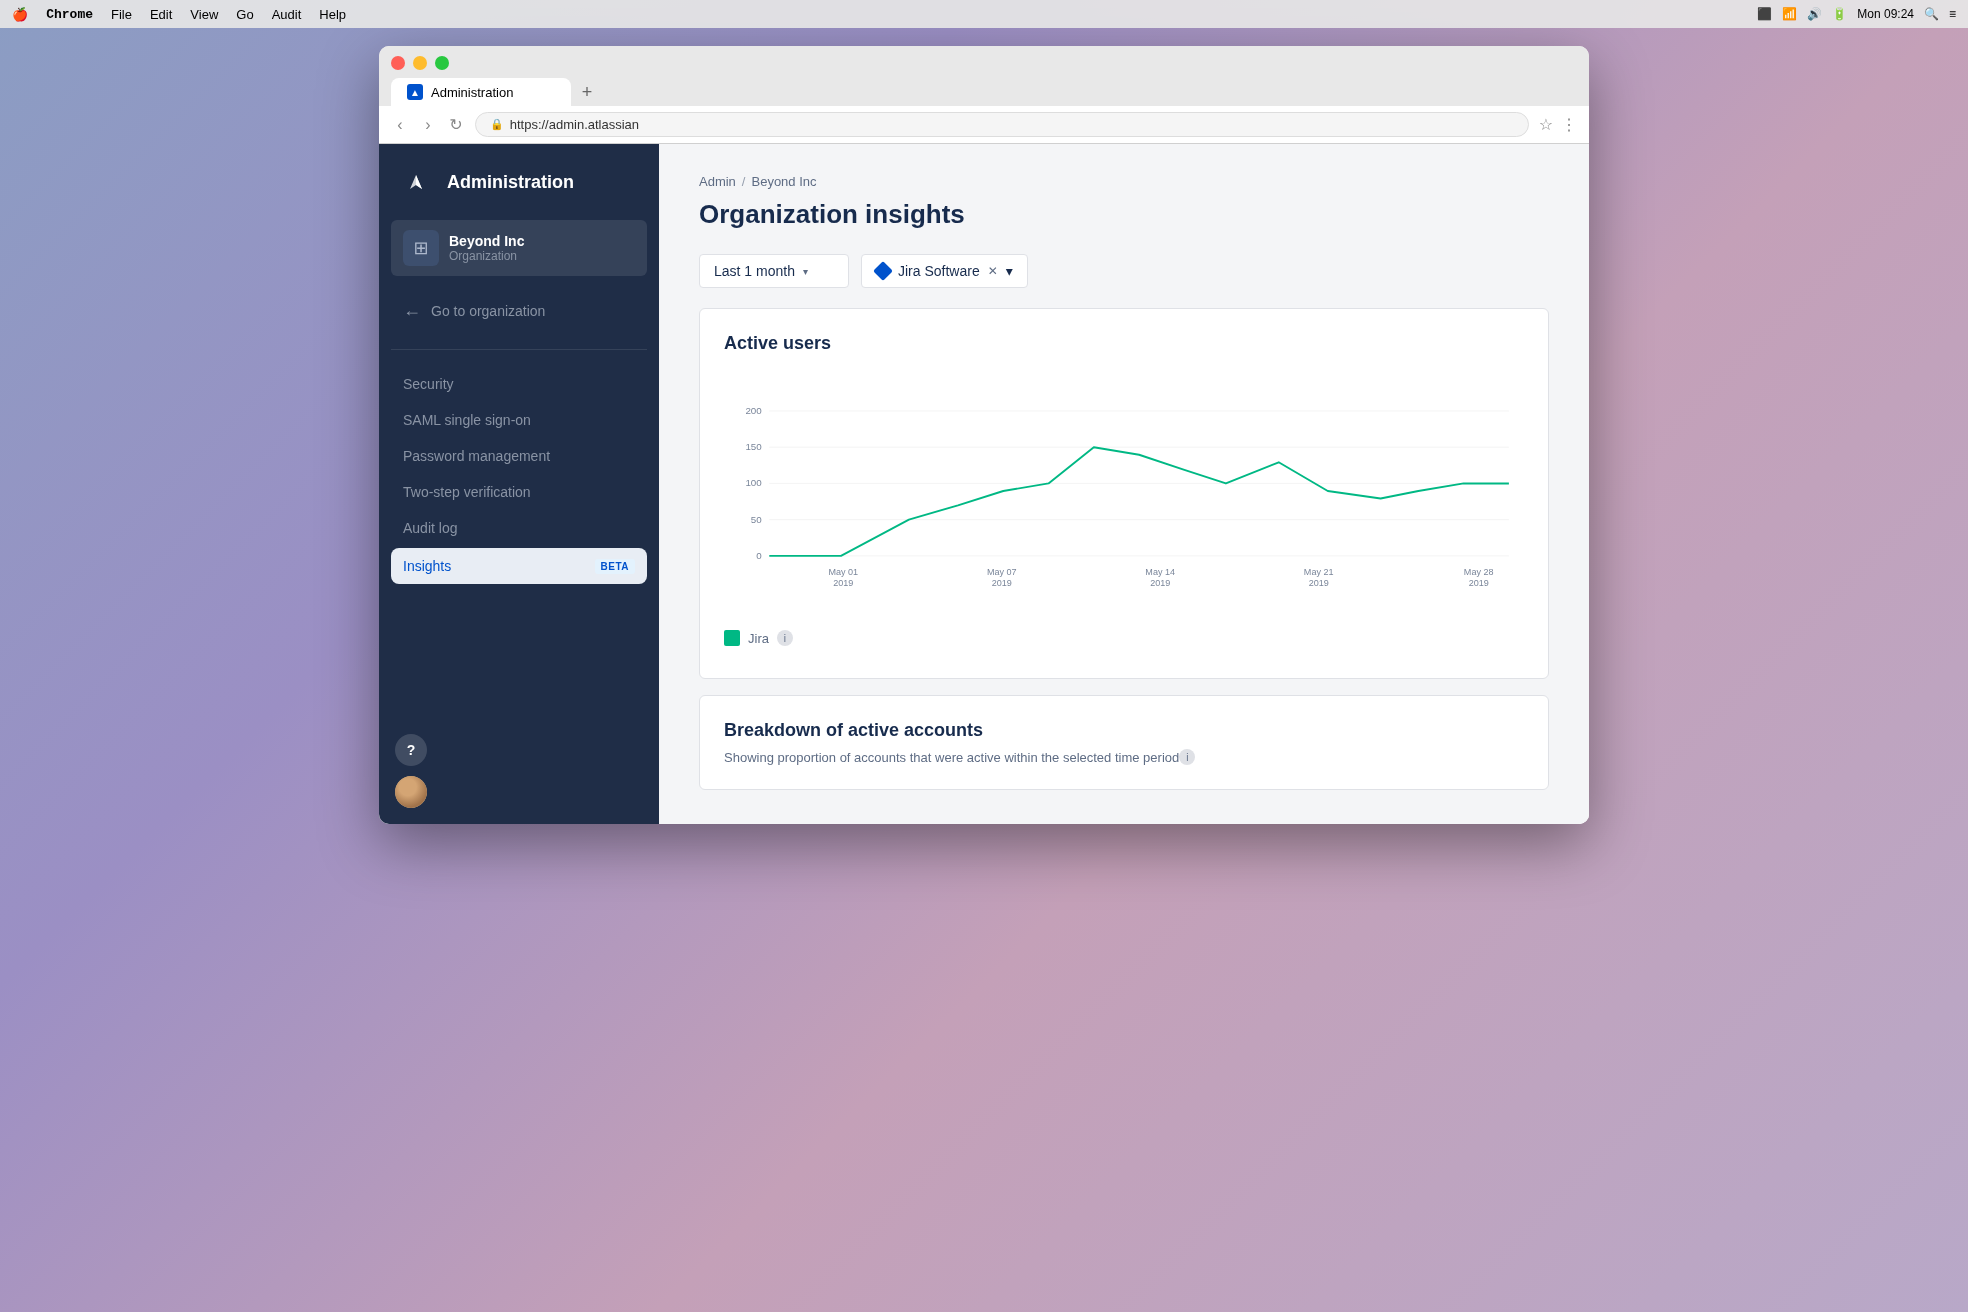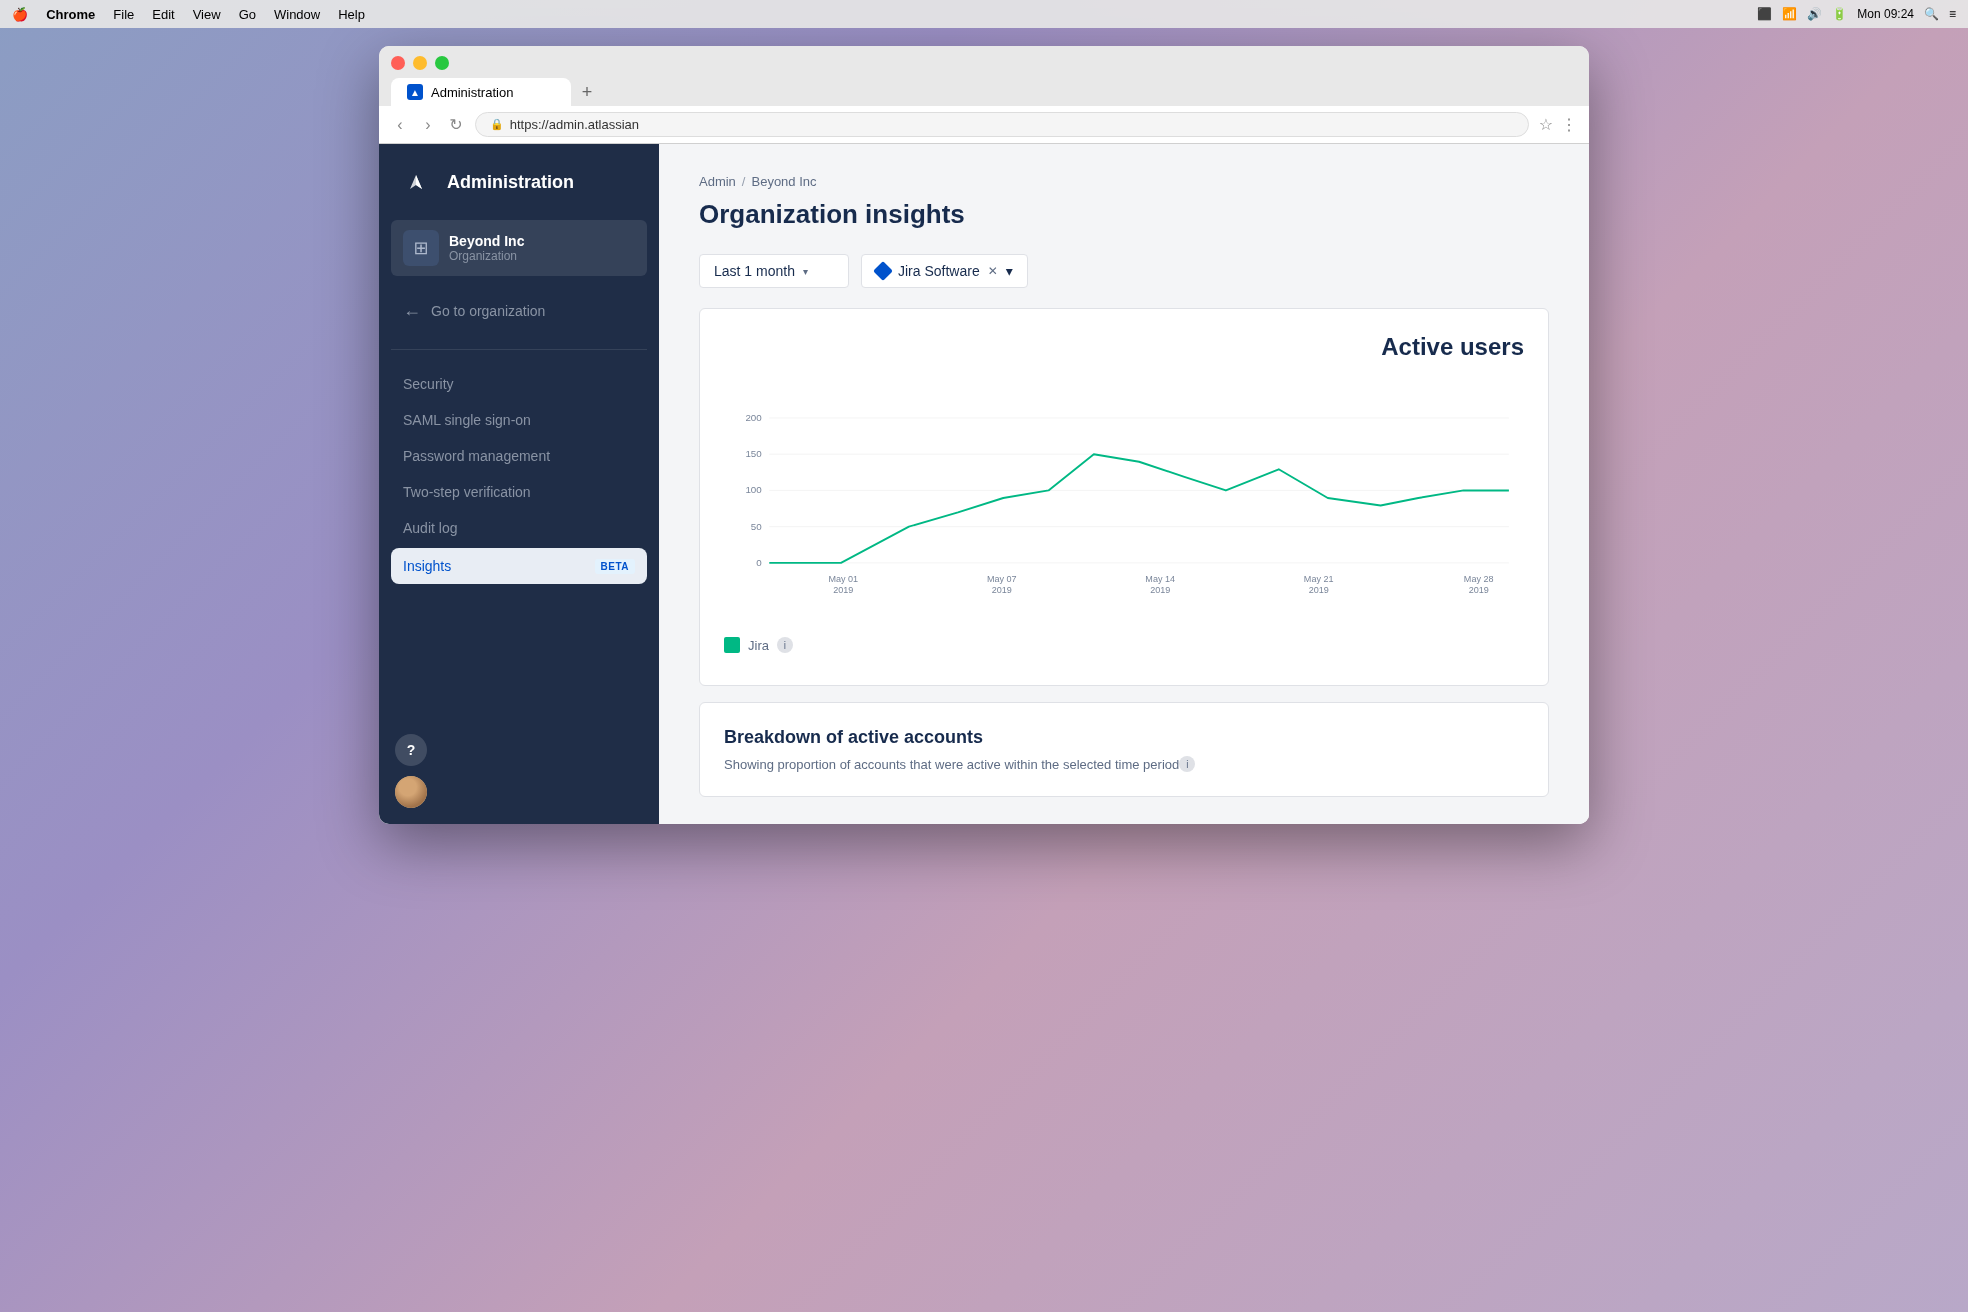--- a/index.html
+++ b/index.html
@@ -350,25 +350,24 @@
 
     
     .card {
       background: white;
       border-radius: 6px;
       border: 1px solid #dfe1e6;
       padding: 24px;
       margin-bottom: 16px;
     }
     .card-title {
-      font-size: 24px;
+      font-size: 18px;
       font-weight: 600;
       color: #172b4d;
       margin-bottom: 20px;
-      text-align: right;
     }
 
     .chart-container {
       position: relative;
       height: 280px;
       width: 100%;
     }
 
     .chart-svg {
       width: 100%;
@@ -422,26 +421,26 @@
       align-items: center;
       gap: 0;
     }
   </style>
 </head>
 <body>
 
 <div class="menubar">
   <div class="menubar-left">
     <span>🍎</span>
-    <span style="font-weight:700;">Chrome</span>
+    <span style="font-weight:700;font-family:Liberation Mono, monospace;">Chrome</span>
     <span>File</span>
     <span>Edit</span>
     <span>View</span>
     <span>Go</span>
-    <span>Window</span>
+    <span>Audit</span>
     <span>Help</span>
   </div>
   <div class="menubar-right">
     <span>⬛</span>
     <span>📶</span>
     <span>🔊</span>
     <span>🔋</span>
     <span>Mon 09:24</span>
     <span>🔍</span>
     <span>≡</span>

